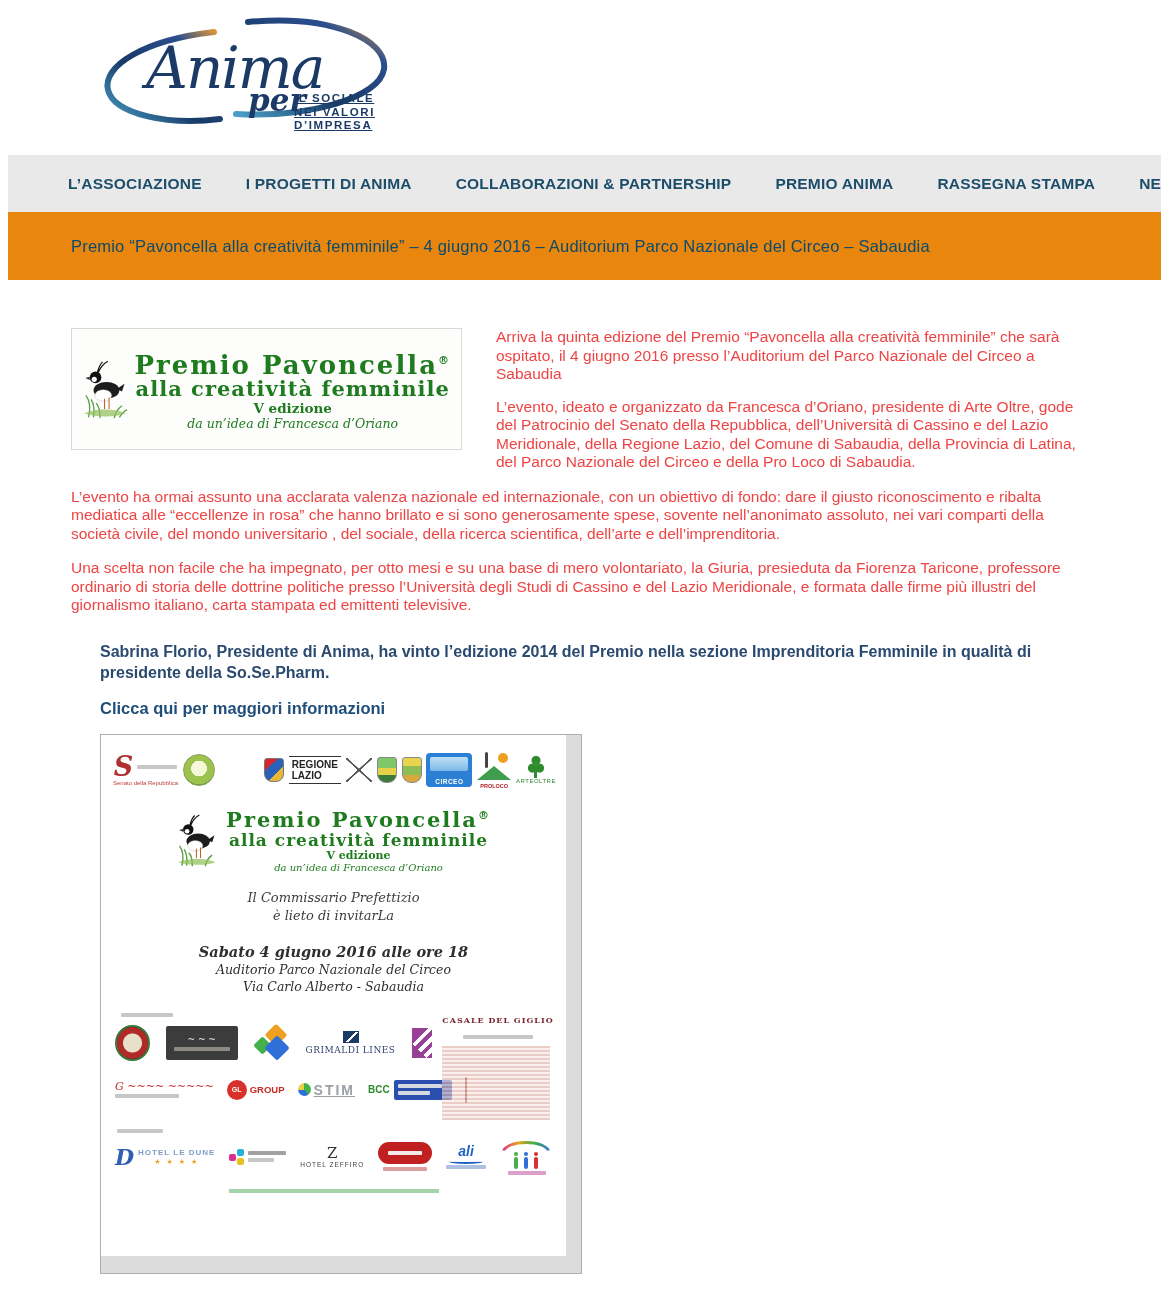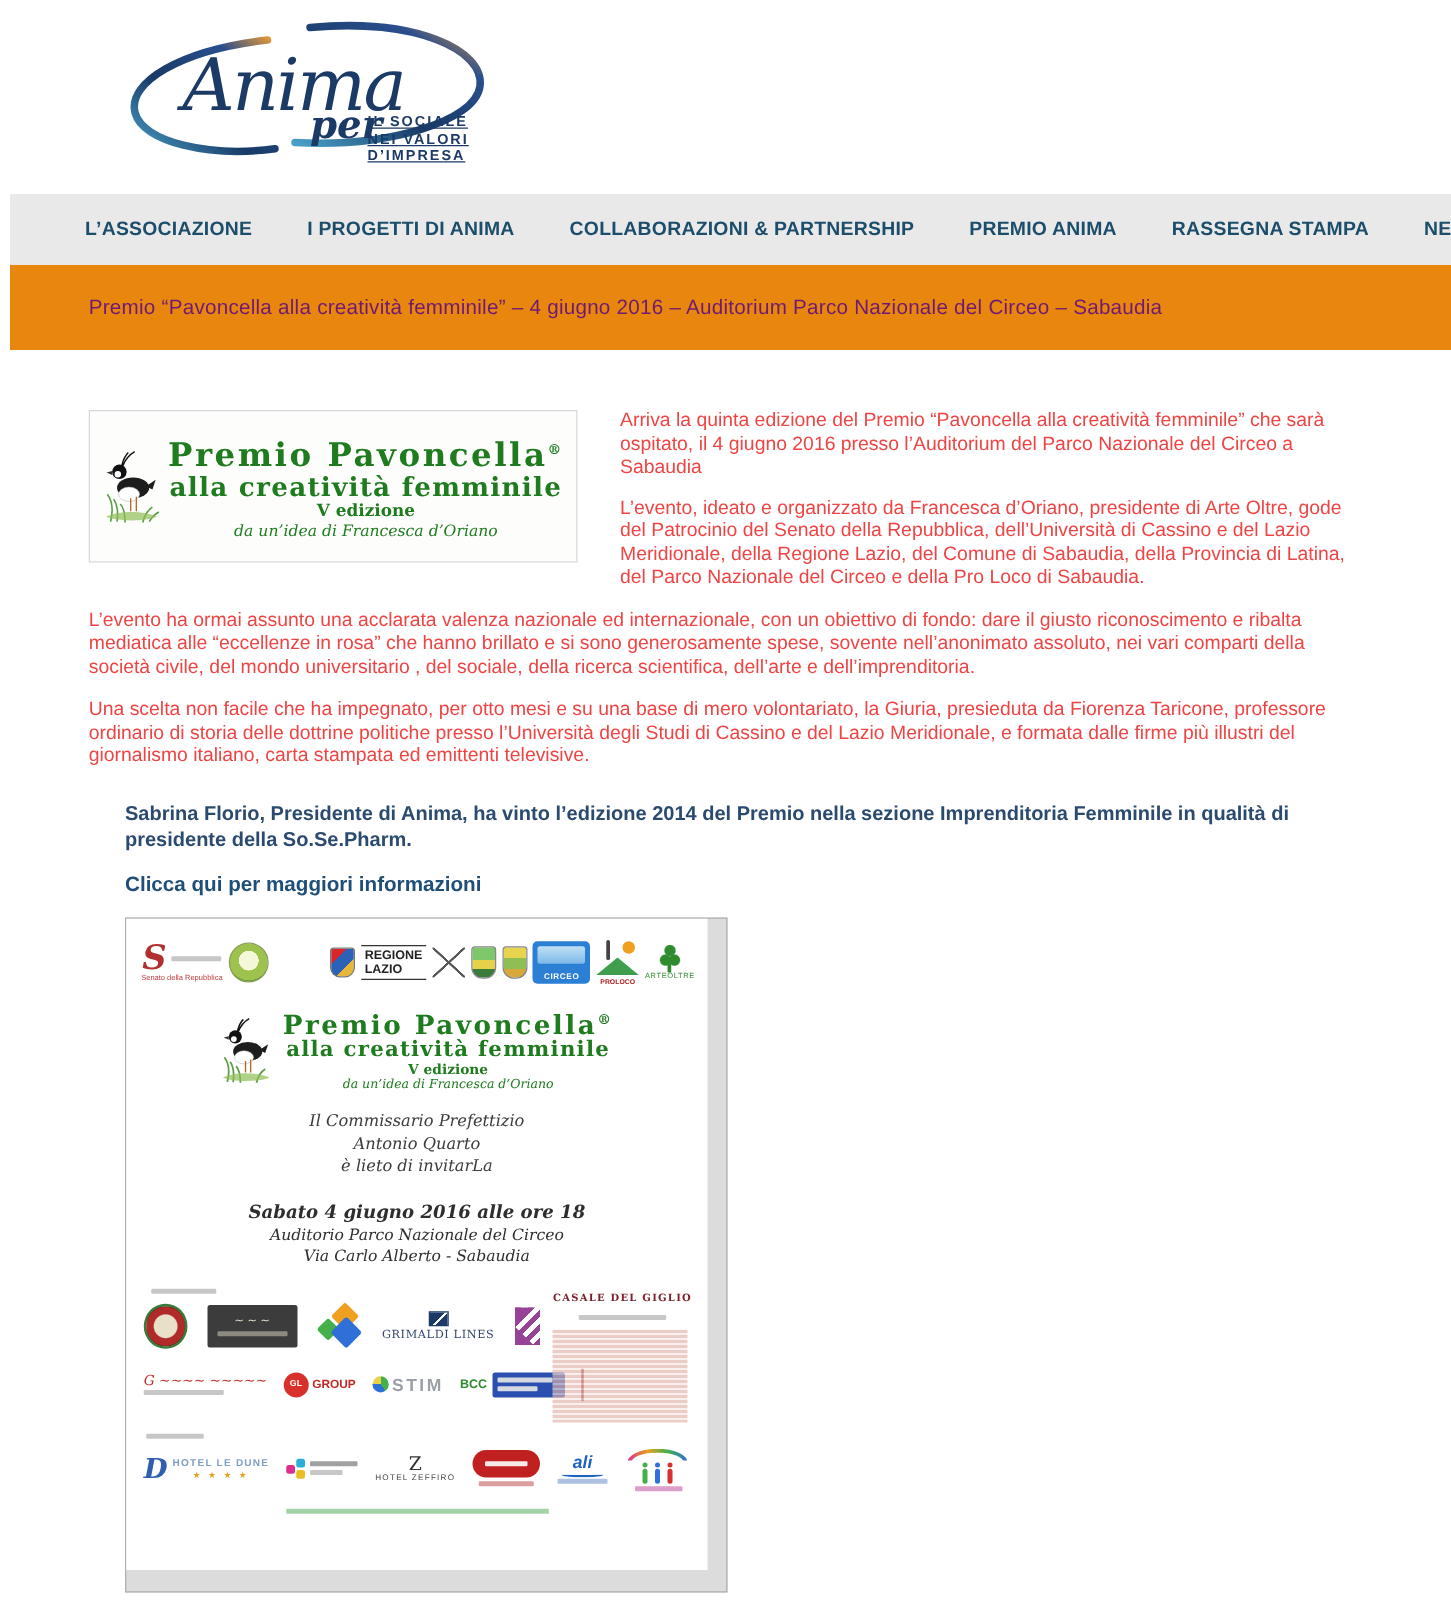--- a/index.html
+++ b/index.html
@@ -14,21 +14,21 @@
   .brand-name { position:absolute; left:50px; top:22px; font-family:"DejaVu Serif",serif; font-style:italic; font-size:58px; color:#1c3a66; letter-spacing:-2px; }
   .brand-per { position:absolute; left:152px; top:70px; font-family:"DejaVu Serif",serif; font-style:italic; font-weight:bold; font-size:31px; color:#1c3a66; }
   .brand-tag { position:absolute; left:198px; top:80px; font-size:11.5px; font-weight:bold; letter-spacing:1.6px; color:#1c3a66; line-height:13.5px;text-decoration:underline; }
 
   
   .nav { height:57px; background:#e9e9e9; display:flex; align-items:center; gap:44px; padding-left:60px; white-space:nowrap; overflow:hidden; }
   .nav-item { font-size:15.5px; font-weight:bold; color:#1c4e6b; letter-spacing:.2px; cursor:pointer; flex:0 0 auto; }
 
   
   .banner { height:68px; background:#e8860d; display:flex; align-items:center; padding-left:63px; }
-  .banner-title { color:#701a75; font-size:16.5px; letter-spacing:.2px; }
+  .banner-title { color:#0c4a6e; font-size:16.5px; letter-spacing:.2px; }
 
   
   .content { padding:48px 70px 0 63px; }
   .top-row { display:flex; gap:34px; margin-bottom:8px; }
   .img-box { width:391px; height:122px; border:1px solid #d8d8d8; background:#fdfdfc; flex:0 0 auto;
              display:flex; align-items:center; justify-content:center; gap:6px; padding:4px 10px; }
   .text-col { width:596px; }
   p.body-p { margin:0; color:#ef4444; font-size:15.5px; line-height:18.5px; }
   p.body-p + p.body-p { margin-top:14px; }
   .wide-p { width:1020px; margin-top:16px !important; }
@@ -114,21 +114,21 @@
   .casale-name { font-family:"DejaVu Serif",serif; font-size:8px; font-weight:bold; color:#7a1f2b; letter-spacing:1px; white-space:nowrap; }
   .etch { margin-top:3px; width:108px; height:74px; opacity:.65; filter:blur(.3px);
           background: repeating-linear-gradient(0deg,#e2b2aa 0 2px,#f6e8e4 2px 4px),
                       radial-gradient(circle at 40% 60%, #c05040 0 8px, transparent 9px); }
   .redscript { font-family:"DejaVu Serif",serif; font-style:italic; font-size:11px; color:#c03030; white-space:nowrap; line-height:11px; }
   .glgroup { display:flex; align-items:center; gap:3px; }
   .gl-ring { width:20px; height:20px; border-radius:50%; background:#d8302a; color:#fff; font-size:7px; font-weight:bold; display:flex; align-items:center; justify-content:center; }
   .gl-text { font-size:9.5px; font-weight:bold; color:#c42a24; }
   .stim { display:flex; align-items:center; gap:3px; }
   .stim-dot { width:13px; height:13px; border-radius:50%; background:conic-gradient(#44b04a 0 40%, #2f6fd8 40% 75%, #e8d24a 75%); }
-  .stim-text { font-size:14px; font-weight:bold; color:#9aa0a6; letter-spacing:2px; }
+  .stim-text { font-size:14px; font-weight:bold; color:#9aa0a6; letter-spacing:2px;text-decoration:underline; }
   .bcc { display:flex; align-items:center; gap:4px; }
   .bcc-text { font-size:10px; font-weight:bold; color:#2e8b2e; }
   .bcc-box { width:58px; height:20px; background:#2b4fae; border-radius:2px; display:flex; flex-direction:column; justify-content:center; gap:3px; padding:0 4px; }
   .bcc-box .blurbar { background:#e8e8e8; opacity:.9; }
   .crest-sm { width:20px; height:26px; border-radius:3px 3px 8px 8px; background:linear-gradient(180deg,#c04040 0 55%,#e8d0a0 55%); border:1px solid #944; }
 
   .partner-sec { margin-top:26px; padding:0 14px; }
   .partner-row { display:flex; align-items:center; justify-content:space-between; margin-top:6px; }
   .dune { display:flex; align-items:center; gap:4px; }
   .dune-d { font-family:"DejaVu Serif",serif; font-style:italic; font-weight:bold; font-size:22px; color:#2f5fae; line-height:22px; }
@@ -295,21 +295,20 @@
           <div class="pv-text pv-small">
             <div class="pv-l1"><span>Premio Pavoncella</span><span class="pv-reg">®</span></div>
             <div class="pv-l2">alla creatività femminile</div>
             <div class="pv-l3">V edizione</div>
             <div class="pv-l4">da un’idea di Francesca d’Oriano</div>
           </div>
         </div>
 
         <div class="invite">
           <div>Il Commissario Prefettizio</div>
-          <div>Antonio Quarto</div>
           <div>è lieto di invitarLa</div>
         </div>
 
         <div class="event">
           <div class="event-l1">Sabato 4 giugno 2016 alle ore 18</div>
           <div class="event-l23">Auditorio Parco Nazionale del Circeo</div>
           <div class="event-l23">Via Carlo Alberto - Sabaudia</div>
         </div>
 
         <div class="sponsor-sec">

